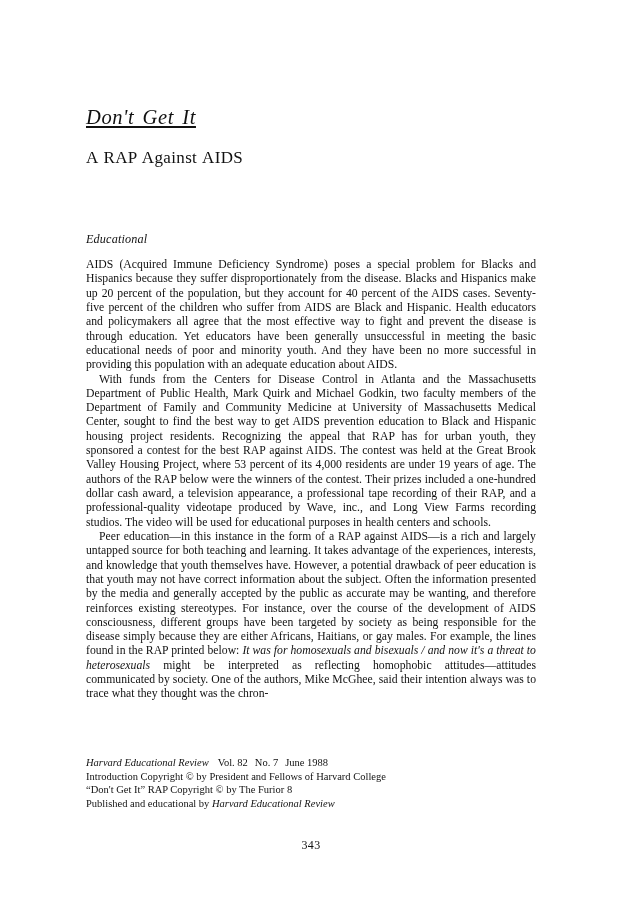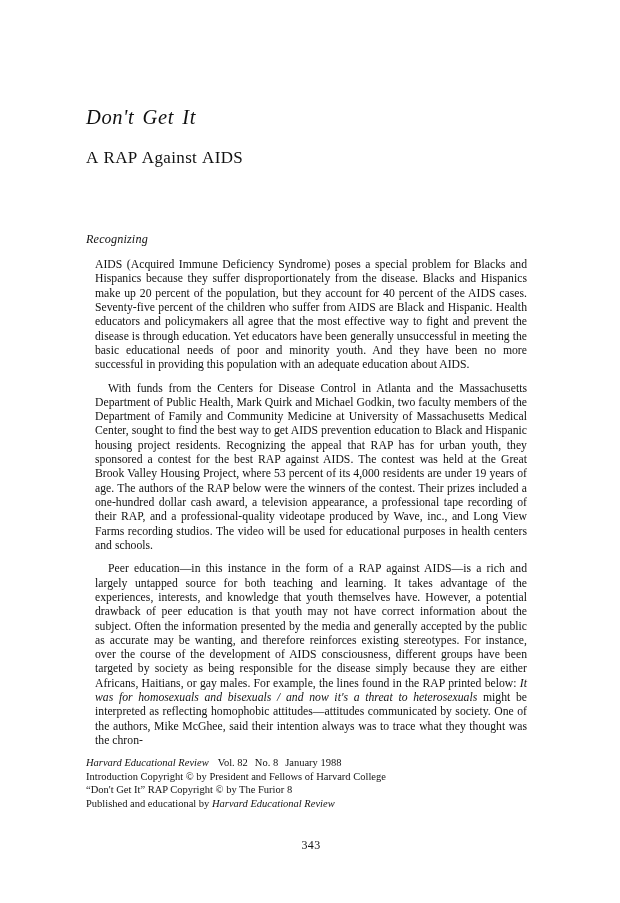--- a/index.html
+++ b/index.html
@@ -32,20 +32,21 @@
     width: 450px;
   }
   .doc-title {
     font-size: 20.5px;
     font-style: italic;
     font-weight: normal;
     letter-spacing: 0.6px;
     word-spacing: 2.5px;
     line-height: 1.05;
     margin: 0;
+    text-decoration: underline;
   }
   .doc-subtitle {
     font-size: 17px;
     font-style: normal;
     font-weight: normal;
     letter-spacing: 0.35px;
     word-spacing: 1.2px;
     line-height: 1.05;
     margin: 20px 0 0 0;
   }
@@ -62,21 +63,21 @@
     font-style: italic;
     font-weight: normal;
     margin: 0 0 11px 0;
     letter-spacing: 0.15px;
   }
   p.para {
     font-size: 11.7px;
     line-height: 14.32px;
     text-align: justify;
     text-justify: inter-word;
-    margin: 9px;
+    margin: 0;
     hyphens: manual;
     letter-spacing: 0.02px;
   }
   p.para + p.para {
     text-indent: 13px;
   }
   .ital { font-style: italic; }
 
   
   .footnote {
@@ -107,32 +108,32 @@
 
 <div class="page">
 
   <div class="title-block">
     <h1 class="doc-title">Don't Get It</h1>
     <h2 class="doc-subtitle">A RAP Against AIDS</h2>
   </div>
 
   <div class="body-col">
 
-    <h3 class="section-head">Recognizing</h3>
+    <h3 class="section-head">Educational</h3>
 
     <p class="para">AIDS (Acquired Immune Deficiency Syndrome) poses a special problem for Blacks and Hispanics because they suffer disproportionately from the disease. Blacks and Hispanics make up 20 percent of the population, but they account for 40 percent of the AIDS cases. Seventy-five percent of the children who suffer from AIDS are Black and Hispanic. Health educators and policymakers all agree that the most effective way to fight and prevent the disease is through education. Yet educators have been generally unsuccessful in meeting the basic educational needs of poor and minority youth. And they have been no more successful in providing this population with an adequate education about AIDS.</p>
 
     <p class="para">With funds from the Centers for Disease Control in Atlanta and the Massachusetts Department of Public Health, Mark Quirk and Michael Godkin, two faculty members of the Department of Family and Community Medicine at University of Massachusetts Medical Center, sought to find the best way to get AIDS prevention education to Black and Hispanic housing project residents. Recognizing the appeal that RAP has for urban youth, they sponsored a contest for the best RAP against AIDS. The contest was held at the Great Brook Valley Housing Project, where 53 percent of its 4,000 residents are under 19 years of age. The authors of the RAP below were the winners of the contest. Their prizes included a one-hundred dollar cash award, a television appearance, a professional tape recording of their RAP, and a professional-quality videotape produced by Wave, inc., and Long View Farms recording studios. The video will be used for educational purposes in health centers and schools.</p>
 
     <p class="para"><span>Peer education—in this instance in the form of a RAP against AIDS—is a rich and largely untapped source for both teaching and learning. It takes advantage of the experiences, interests, and knowledge that youth themselves have. However, a potential drawback of peer education is that youth may not have correct information about the subject. Often the information presented by the media and generally accepted by the public as accurate may be wanting, and therefore reinforces existing stereotypes. For instance, over the course of the development of AIDS consciousness, different groups have been targeted by society as being responsible for the disease simply because they are either Africans, Haitians, or gay males. For example, the lines found in the RAP printed below: </span><span class="ital">It was for homosexuals and bisexuals / and now it's a threat to heterosexuals</span><span> might be interpreted as reflecting homophobic attitudes—attitudes communicated by society. One of the authors, Mike McGhee, said their intention always was to trace what they thought was the chron-</span></p>
 
   </div>
 
   <div class="footnote">
-    <div class="fline"><span class="ital">Harvard Educational Review</span><span class="sp-wide"></span><span>Vol. 82</span><span class="sp"></span><span>No. 8</span><span class="sp"></span><span>January 1988</span></div>
+    <div class="fline"><span class="ital">Harvard Educational Review</span><span class="sp-wide"></span><span>Vol. 82</span><span class="sp"></span><span>No. 7</span><span class="sp"></span><span>June 1988</span></div>
 
     <div class="fline">Introduction Copyright © by President and Fellows of Harvard College</div>
 
     <div class="fline">“Don't Get It” RAP Copyright © by The Furior 8</div>
 
     <div class="fline"><span>Published and educational by </span><span class="ital">Harvard Educational Review</span></div>
   </div>
 
   <div class="folio">343</div>
 

